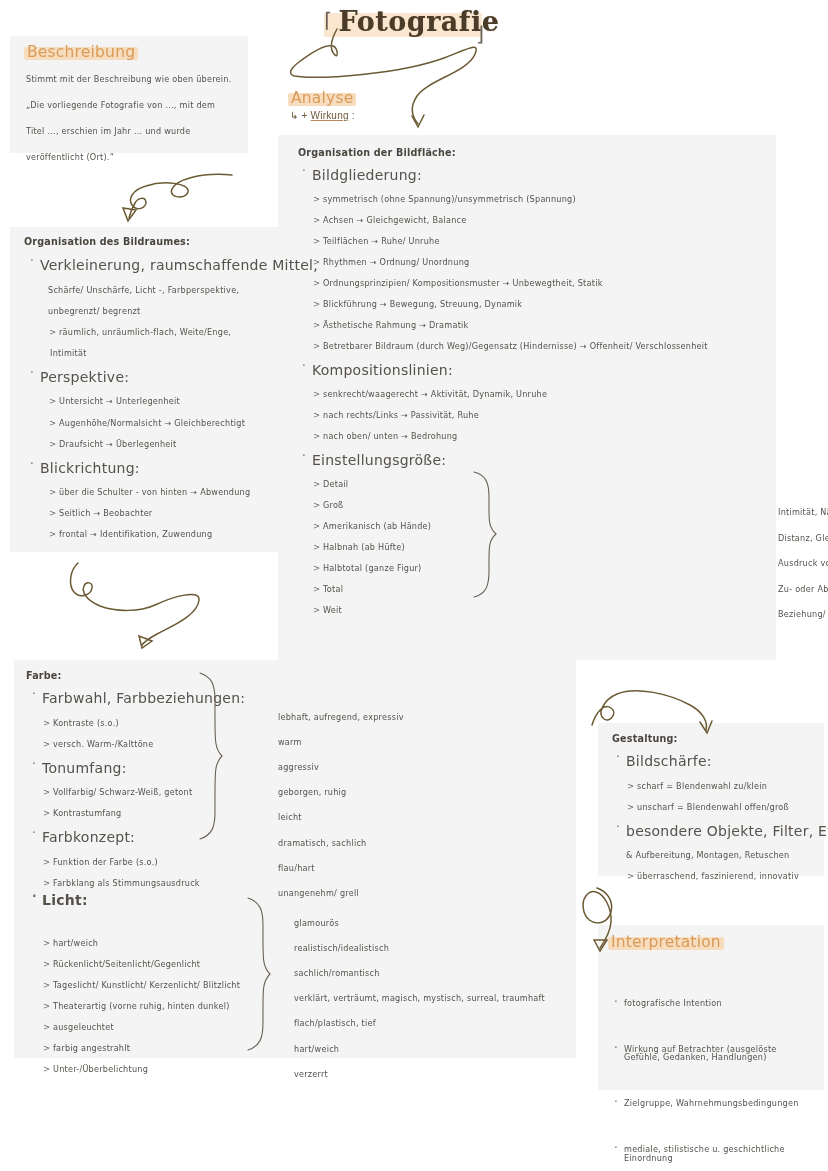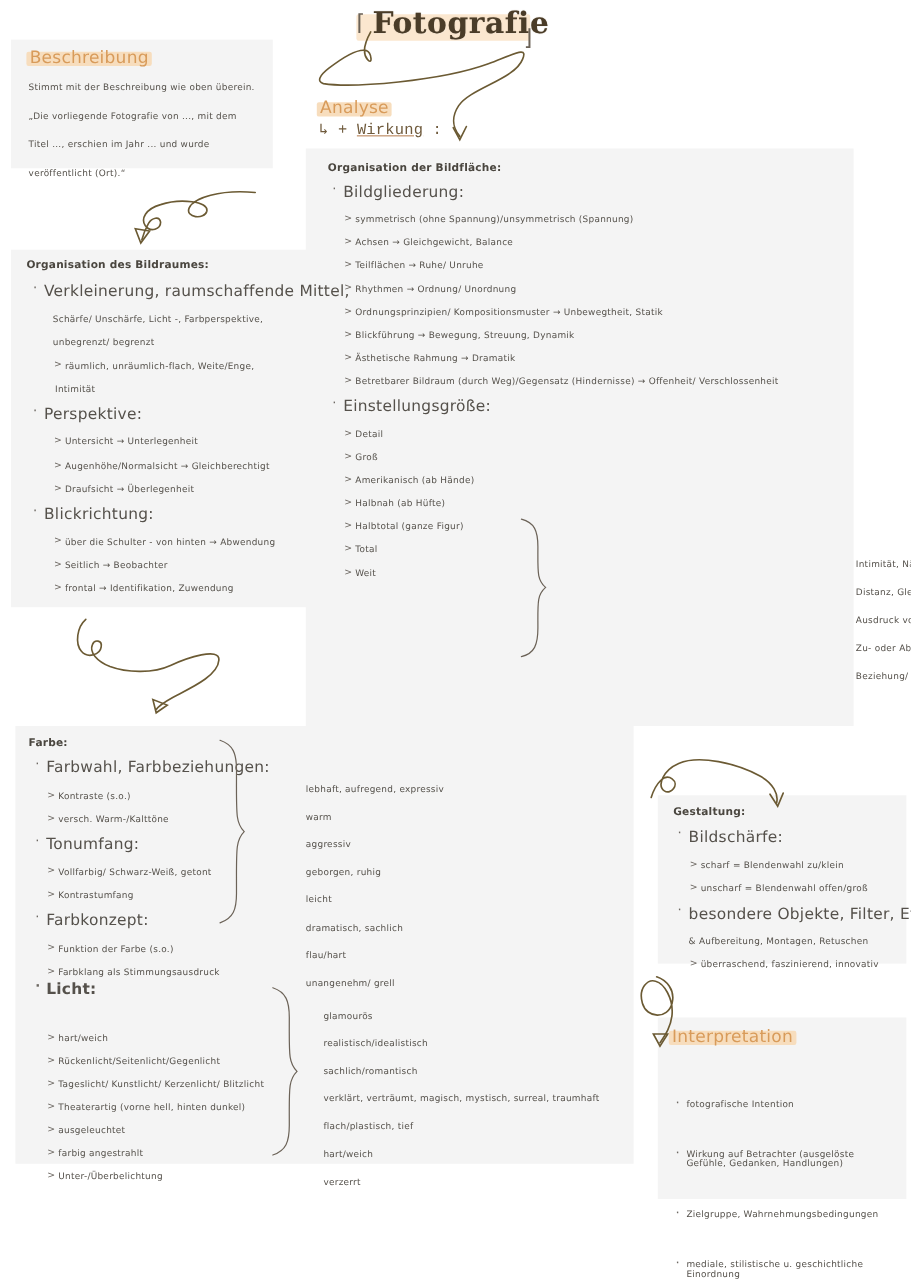--- a/index.html
+++ b/index.html
@@ -124,22 +124,22 @@
   
   #p-beschreibung { left: 10px; top: 36px; width: 238px; height: 117px; }
   #p-beschreibung .sec-head { position: absolute; left: 14px; top: 7px; }
   #p-beschreibung .lines { position: absolute; left: 16px; top: 38px; }
   #p-beschreibung .lines > div { margin-bottom: 16px; }
 
   
   #analyse-label { position: absolute; left: 288px; top: 88px; }
   #analyse-sub {
     position: absolute; left: 290px; top: 110px;
-    font-size: 14px; color: #6f5a3c;
-    font-family: Liberation Mono, monospace;
+    font-size: 10px; color: #6f5a3c;
+    font-family: Liberation Sans, sans-serif;
     letter-spacing: .2px;
   }
   #analyse-sub u { text-decoration: underline; text-decoration-color: #b9855a; }
 
   
   #p-bildflaeche { left: 278px; top: 135px; width: 498px; height: 525px; }
   #p-bildflaeche .blk-head.main { position: absolute; left: 20px; top: 12px; }
   #bf-list { position: absolute; left: 22px; top: 32px; }
   #bf-list .grp { margin-bottom: 4px; }
   #bf-list .grp > .bul { margin-bottom: 9px; }
@@ -233,20 +233,26 @@
       <div class="hw arw">symmetrisch (ohne Spannung)/unsymmetrisch (Spannung)</div>
       <div class="hw arw">Achsen → Gleichgewicht, Balance</div>
       <div class="hw arw">Teilflächen → Ruhe/ Unruhe</div>
       <div class="hw arw">Rhythmen → Ordnung/ Unordnung</div>
       <div class="hw arw">Ordnungsprinzipien/ Kompositionsmuster → Unbewegtheit, Statik</div>
       <div class="hw arw">Blickführung → Bewegung, Streuung, Dynamik</div>
       <div class="hw arw">Ästhetische Rahmung → Dramatik</div>
       <div class="hw arw">Betretbarer Bildraum (durch Weg)/Gegensatz (Hindernisse) → Offenheit/ Verschlossenheit</div>
     </div>
 
+    <div class="grp">
+      <div class="hw bigger bul">Kompositionslinien:</div>
+      <div class="hw arw">senkrecht/waagerecht → Aktivität, Dynamik, Unruhe</div>
+      <div class="hw arw">nach rechts/Links → Passivität, Ruhe</div>
+      <div class="hw arw">nach oben/ unten → Bedrohung</div>
+    </div>
 
     <div class="grp">
       <div class="hw bigger bul">Einstellungsgröße:</div>
       <div class="hw arw">Detail</div>
       <div class="hw arw">Groß</div>
       <div class="hw arw">Amerikanisch (ab Hände)</div>
       <div class="hw arw">Halbnah (ab Hüfte)</div>
       <div class="hw arw">Halbtotal (ganze Figur)</div>
       <div class="hw arw">Total</div>
       <div class="hw arw">Weit</div>
@@ -310,21 +316,21 @@
     <div class="hw">dramatisch, sachlich</div>
     <div class="hw">flau/hart</div>
     <div class="hw">unangenehm/ grell</div>
   </div>
 
   <div id="licht-list">
     <div class="hw bigger bul">Licht:</div>
     <div class="hw sub arw">hart/weich</div>
     <div class="hw sub arw">Rückenlicht/Seitenlicht/Gegenlicht</div>
     <div class="hw sub arw">Tageslicht/ Kunstlicht/ Kerzenlicht/ Blitzlicht</div>
-    <div class="hw sub arw">Theaterartig (vorne hell, hinten dunkel)</div>
+    <div class="hw sub arw">Theaterartig (vorne ruhig, hinten dunkel)</div>
     <div class="hw sub arw">ausgeleuchtet</div>
     <div class="hw sub arw">farbig angestrahlt</div>
     <div class="hw sub arw">Unter-/Überbelichtung</div>
   </div>
 
   <div id="farbe-eff2">
     <div class="hw">glamourös</div>
     <div class="hw">realistisch/idealistisch</div>
     <div class="hw">sachlich/romantisch</div>
     <div class="hw">verklärt, verträumt, magisch, mystisch, surreal, traumhaft</div>

